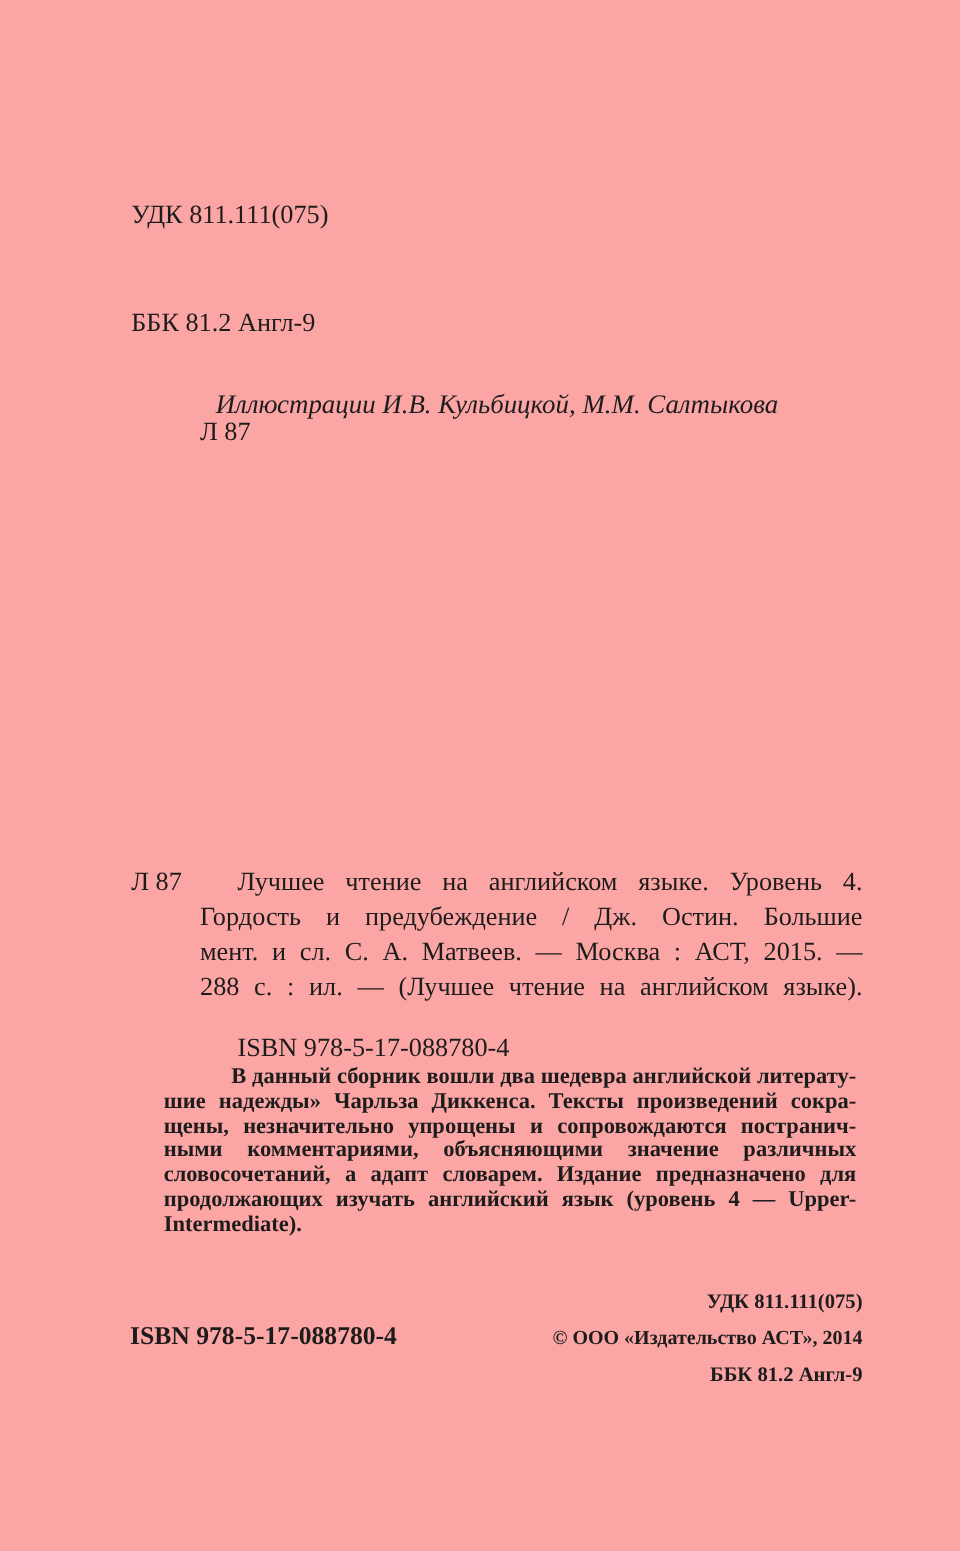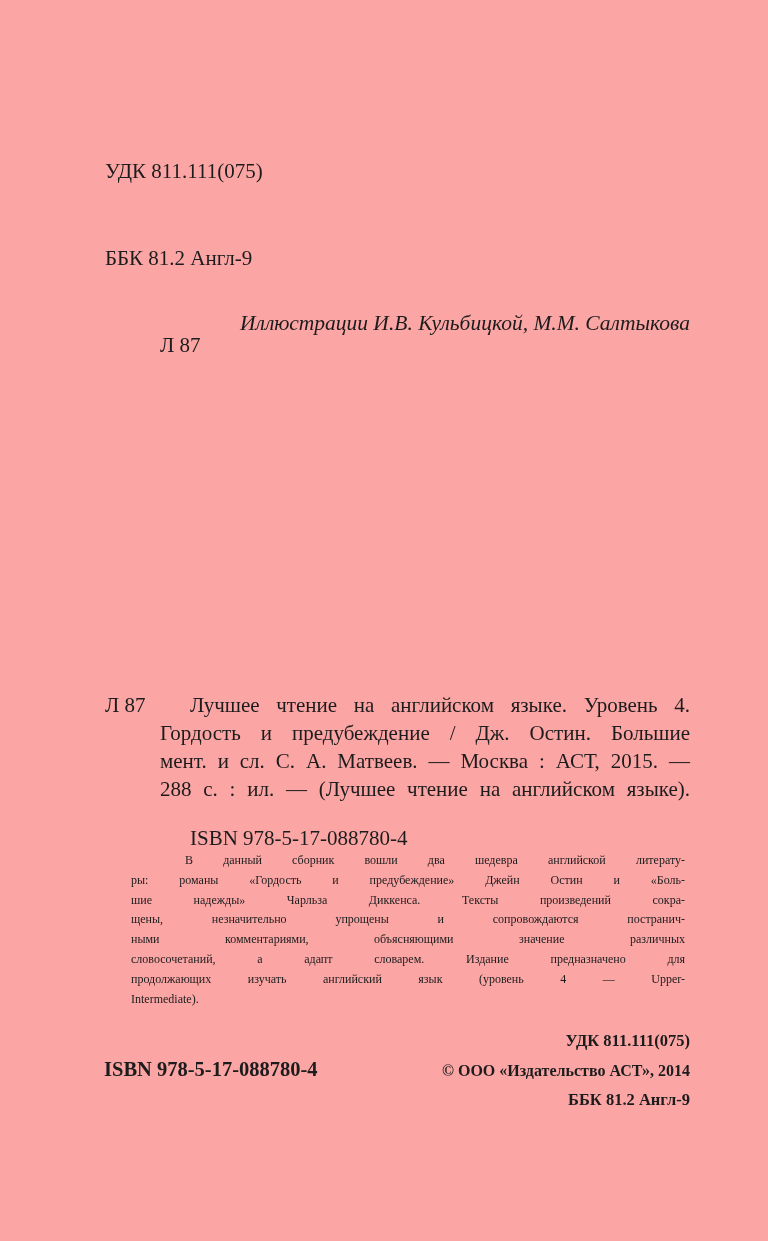--- a/index.html
+++ b/index.html
@@ -30,21 +30,21 @@
   .top-block .author-sign-row {
     margin-left: 55px;
   }
 
   
   .illustrations {
     position: absolute;
     left: 105px;
     top: 309px;
     width: 585px;
-    text-align: right;
+    text-align: center;
     font-style: italic;
     font-size: 21.5px;
     line-height: 28px;
   }
 
   
   .record {
     position: absolute;
     left: 105px;
     top: 691px;
@@ -76,23 +76,23 @@
     font-size: 21px;
     line-height: 28px;
   }
 
   
   .annotation {
     position: absolute;
     left: 131px;
     top: 851px;
     width: 554px;
-    font-size: 12px;
+    font-size: 18px;
     line-height: 19.8px;
-    font-weight: normal;
+    font-weight: bold;
   }
   .annotation .aline {
     text-align: justify;
     text-align-last: justify;
   }
   .annotation .aline.first {
     text-indent: 54px;
   }
   .annotation .aline.last {
     text-align: center;
@@ -150,21 +150,20 @@
     </div>
     <div class="jline">Гордость и предубеждение / Дж. Остин. Большие</div>
     <div class="jline">мент. и сл. С. А. Матвеев. — Москва : АСТ, 2015. —</div>
     <div class="jline">288 с. : ил. — (Лучшее чтение на английском языке).</div>
   </div>
 
   <div class="record-isbn">ISBN 978-5-17-088780-4</div>
 
   <div class="annotation">
     <div class="aline first">В данный сборник вошли два шедевра английской литерату-</div>
-    <div class="aline">ры: романы «Гордость и предубеждение» Джейн Остин и «Боль-</div>
     <div class="aline">шие надежды» Чарльза Диккенса. Тексты произведений сокра-</div>
     <div class="aline">щены, незначительно упрощены и сопровождаются постранич-</div>
     <div class="aline">ными комментариями, объясняющими значение различных</div>
     <div class="aline">словосочетаний, а адапт словарем. Издание предназначено для</div>
     <div class="aline">продолжающих изучать английский язык (уровень 4 — Upper-</div>
     <div class="aline last">Intermediate).</div>
   </div>
 
   <div class="codes-right">
     <div>УДК 811.111(075)</div>

